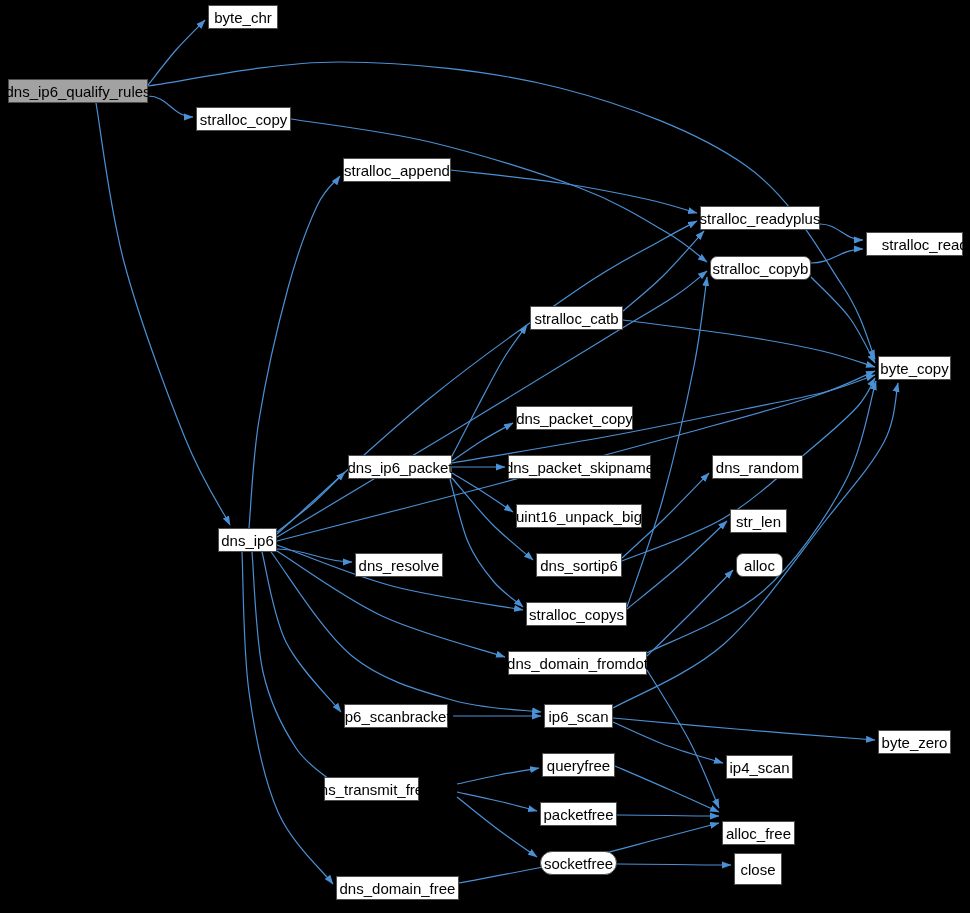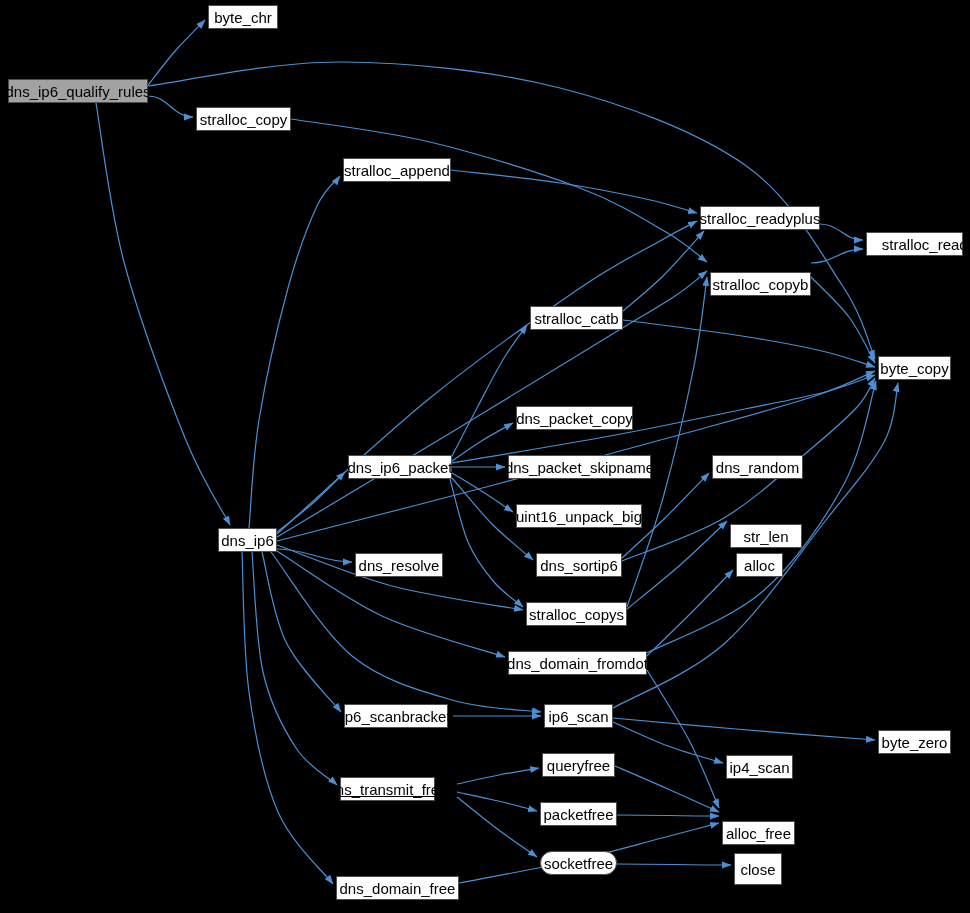--- a/index.html
+++ b/index.html
@@ -107,40 +107,40 @@
         <path d="M459,883 C477.8,879.3 538.2,868.5 572,861 C605.8,853.5 637.5,844.3 662,838 C686.5,831.7 709.5,825.5 719,823" class="edge" stroke="#4a90d5" marker-end="url(#arrow)"></path>
       </g>
   </svg>
   <div id="nodes-layer">
       <div class="node" style="left: 208px; top: 5px; width: 70px; height: 24px;">byte_chr</div>
       <div class="node root" style="left: 8px; top: 79px; width: 140px; height: 24px;">dns_ip6_qualify_rules</div>
       <div class="node" style="left: 196px; top: 107px; width: 95px; height: 24px;">stralloc_copy</div>
       <div class="node" style="left: 343px; top: 158px; width: 108px; height: 24px;">stralloc_append</div>
       <div class="node" style="left: 700px; top: 206px; width: 120px; height: 24px;">stralloc_readyplus</div>
       <div class="node" style="left: 866px; top: 232px; width: 97px; height: 24px; padding-left: 28px;">stralloc_ready</div>
-      <div class="node" style="left: 710px; top: 272px; width: 101px; height: 24px;">stralloc_copyb</div>
+      <div class="node" style="left: 710px; top: 256px; width: 101px; height: 24px; border-radius: 7px;">stralloc_copyb</div>
       <div class="node" style="left: 530px; top: 306px; width: 93px; height: 24px;">stralloc_catb</div>
       <div class="node" style="left: 878px; top: 356px; width: 73px; height: 24px;">byte_copy</div>
       <div class="node" style="left: 516px; top: 406px; width: 117px; height: 24px;">dns_packet_copy</div>
       <div class="node" style="left: 348px; top: 455px; width: 104px; height: 24px;">dns_ip6_packet</div>
       <div class="node" style="left: 508px; top: 455px; width: 143px; height: 24px;">dns_packet_skipname</div>
       <div class="node" style="left: 712px; top: 455px; width: 91px; height: 24px;">dns_random</div>
       <div class="node" style="left: 516px; top: 504px; width: 126px; height: 24px;">uint16_unpack_big</div>
-      <div class="node" style="left: 730px; top: 524px; width: 72px; height: 24px;">str_len</div>
+      <div class="node" style="left: 730px; top: 509px; width: 57px; height: 24px;">str_len</div>
       <div class="node" style="left: 218px; top: 528px; width: 59px; height: 24px;">dns_ip6</div>
       <div class="node" style="left: 355px; top: 553px; width: 88px; height: 24px;">dns_resolve</div>
       <div class="node" style="left: 536px; top: 553px; width: 86px; height: 24px;">dns_sortip6</div>
-      <div class="node" style="left: 736px; top: 553px; width: 47px; height: 24px;">alloc</div>
+      <div class="node" style="left: 736px; top: 553px; width: 47px; height: 24px; border-radius: 7px;">alloc</div>
       <div class="node" style="left: 526px; top: 602px; width: 101px; height: 24px;">stralloc_copys</div>
       <div class="node" style="left: 508px; top: 651px; width: 139px; height: 24px;">dns_domain_fromdot</div>
       <div class="node" style="left: 344px; top: 704px; width: 104px; height: 24px;">ip6_scanbracket</div>
       <div class="node" style="left: 544px; top: 704px; width: 69px; height: 24px;">ip6_scan</div>
       <div class="node" style="left: 878px; top: 730px; width: 73px; height: 24px;">byte_zero</div>
       <div class="node" style="left: 542px; top: 753px; width: 73px; height: 24px;">queryfree</div>
       <div class="node" style="left: 726px; top: 755px; width: 67px; height: 24px;">ip4_scan</div>
-      <div class="node" style="left: 340px; top: 777px; width: 95px; height: 24px; text-decoration: underline;">dns_transmit_free</div>
+      <div class="node" style="left: 324px; top: 777px; width: 95px; height: 24px;">dns_transmit_free</div>
       <div class="node" style="left: 540px; top: 802px; width: 77px; height: 24px;">packetfree</div>
       <div class="node" style="left: 722px; top: 804px; width: 73px; height: 24px; margin-top: 17px;">alloc_free</div>
       <div class="node" style="left: 540px; top: 851px; width: 77px; height: 24px; border-radius: 12px;">socketfree</div>
       <div class="node" style="left: 734px; top: 853px; width: 48px; height: 32px;">close</div>
       <div class="node" style="left: 336px; top: 876px; width: 123px; height: 24px;">dns_domain_free</div>
     </div>
 </div>
 
 </body></html>

